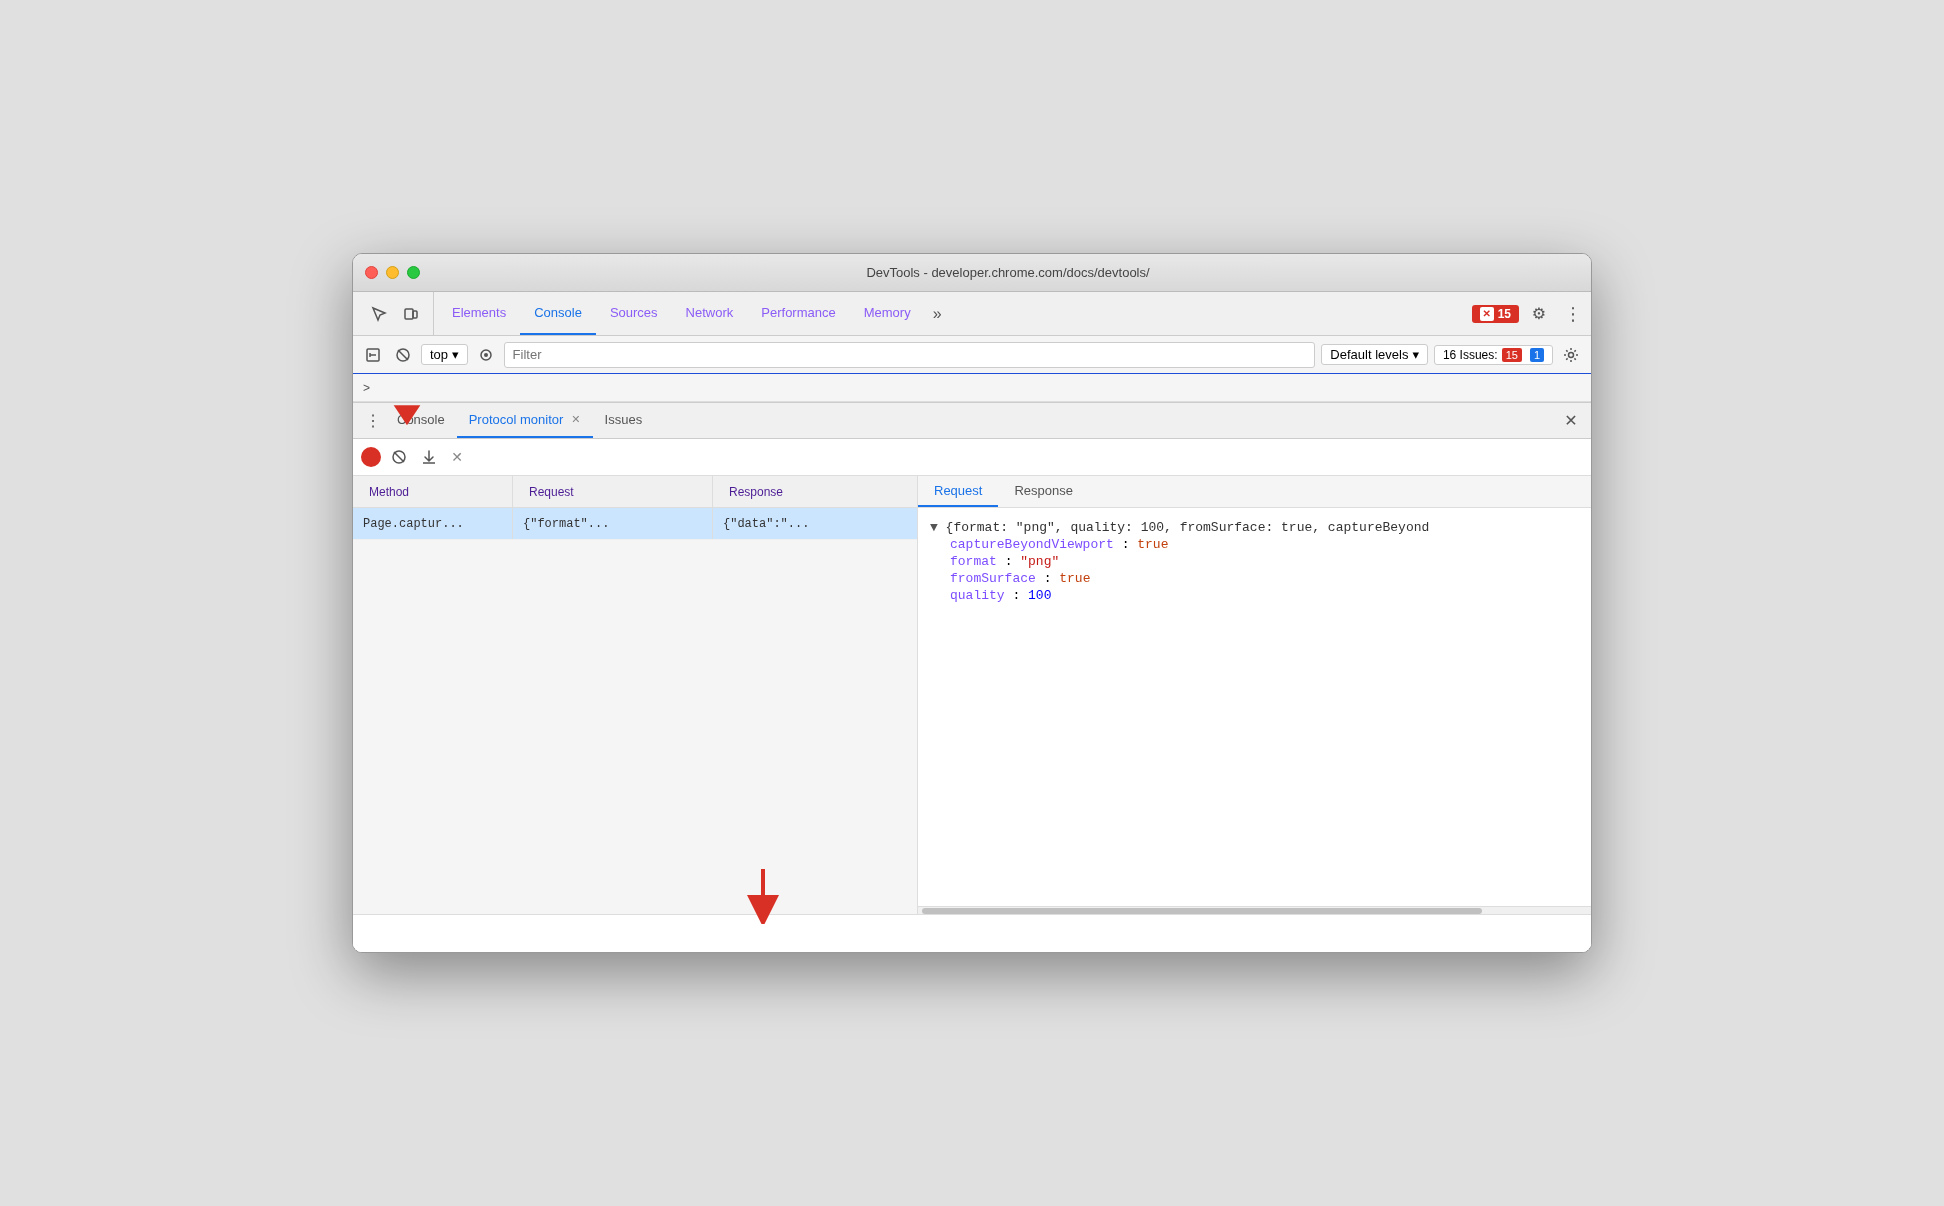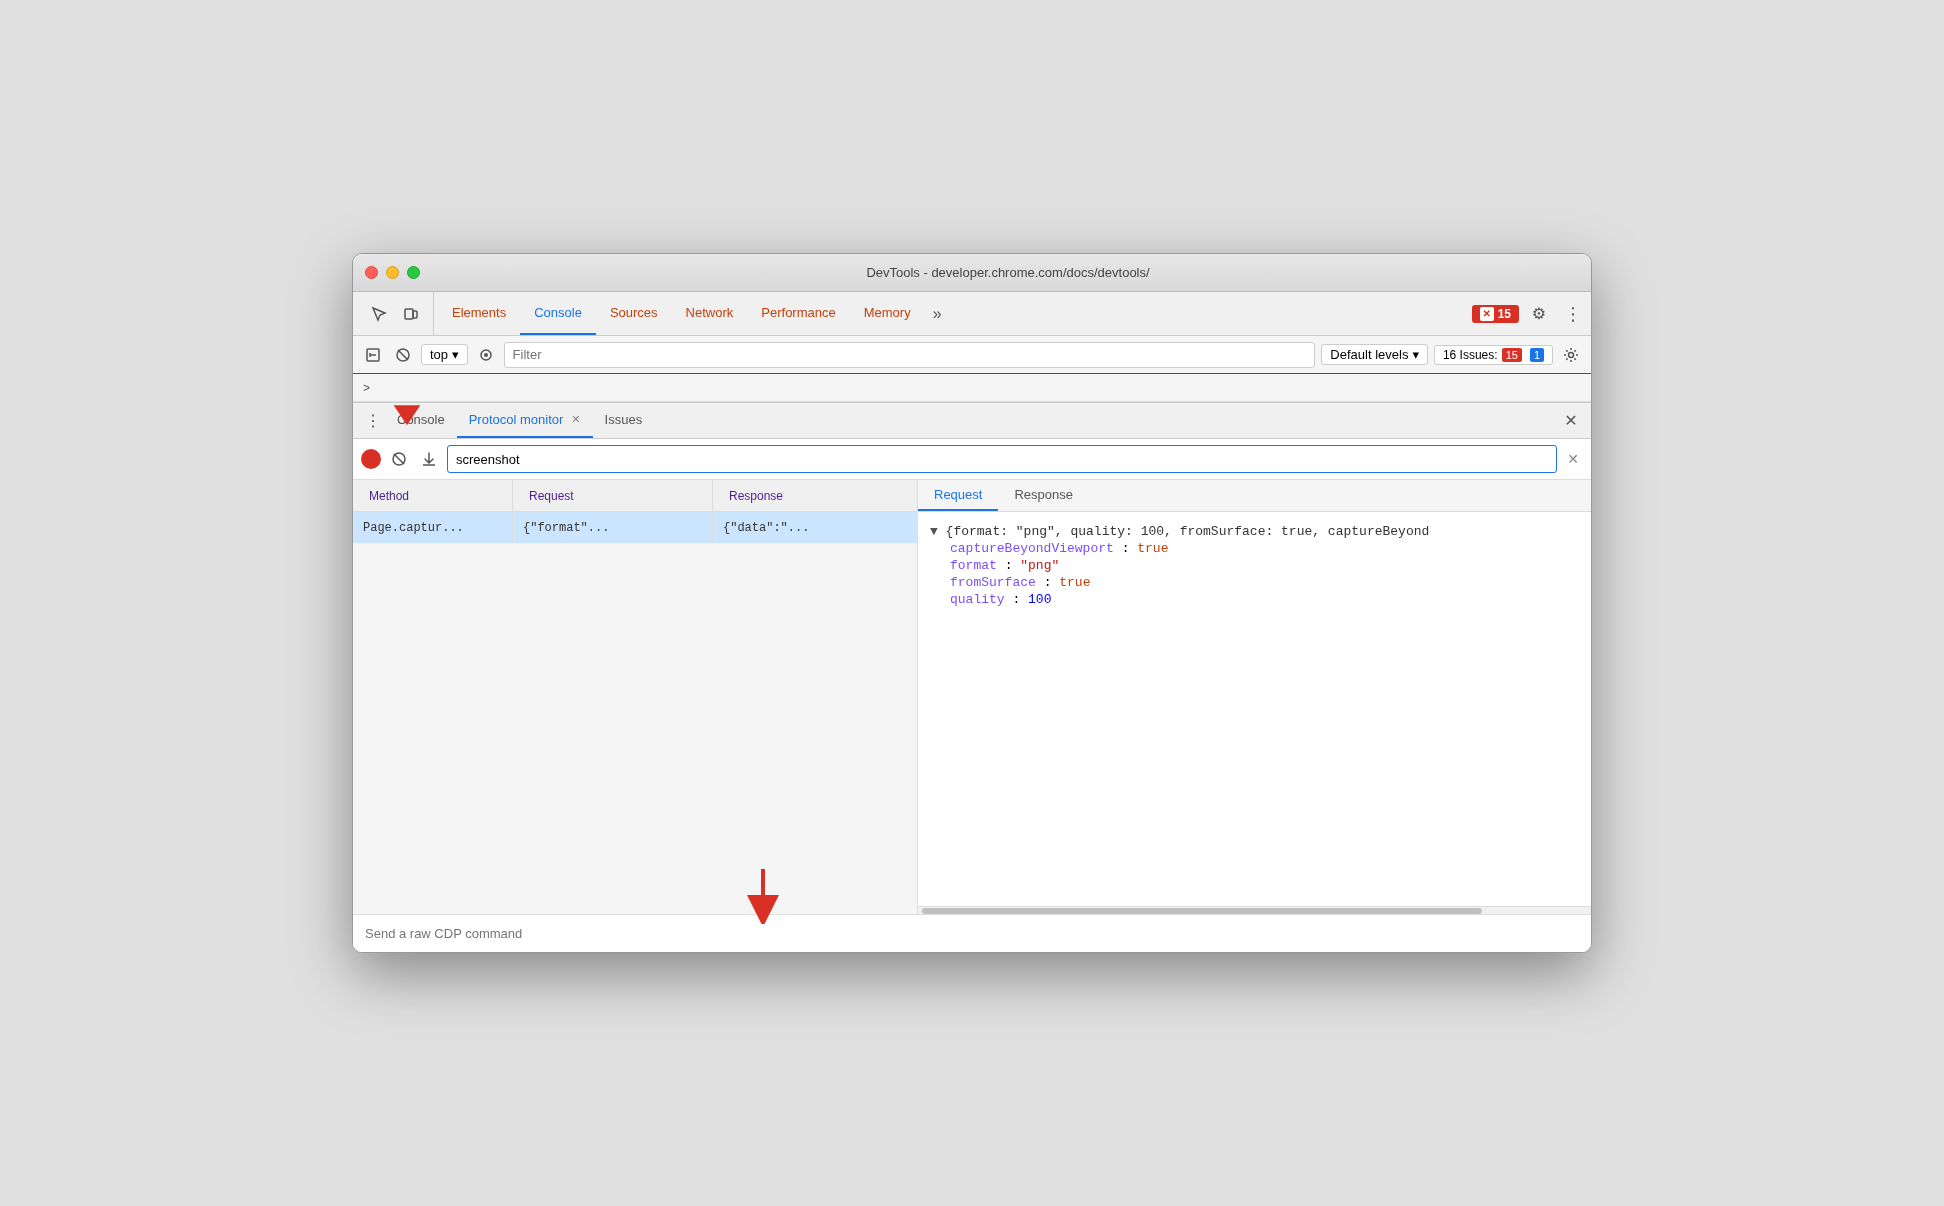--- a/index.html
+++ b/index.html
@@ -87,21 +87,21 @@
       font-size: 14px;
       border: none;
       background: transparent;
     }
     .tab-item {
       padding: 0 14px;
       height: 100%;
       display: flex;
       align-items: center;
       font-size: 13px;
-      color: #c2410c;
+      color: #8b5cf6;
       cursor: pointer;
       border-bottom: 2px solid transparent;
       white-space: nowrap;
     }
     .tab-item.active {
       color: #1a73e8;
       border-bottom: 2px solid #1a73e8;
     }
     .tab-more {
       padding: 0 8px;
@@ -617,21 +617,20 @@
               <circle cx="8" cy="8" r="6" stroke="#555" stroke-width="1.5" fill="none"></circle>
               <line x1="3" y1="3" x2="13" y2="13" stroke="#555" stroke-width="1.5"></line>
             </svg>
           </button>
           <button class="toolbar-btn">
             <svg width="16" height="16" viewBox="0 0 16 16">
               <path d="M8 2 L8 11 M4 8 L8 12 L12 8" stroke="#555" stroke-width="1.5" fill="none" stroke-linecap="round"></path>
               <line x1="2" y1="14" x2="14" y2="14" stroke="#555" stroke-width="1.5"></line>
             </svg>
           </button>
-          <input class="search-input" type="text" value="screenshot" style="">
           <div class="search-clear">✕</div>
         </div>
 
         <div class="data-table">
 
           <div class="table-left">
             <div class="table-header">
               <div class="th th-method">Method</div>
               <div class="th th-request">Request</div>
               <div class="th th-response">Response</div>
@@ -692,19 +691,18 @@
         <div class="bottom-input">
 
           <svg width="60" height="55" style="position:absolute; bottom:28px; left:380px; pointer-events:none; z-index:10;" viewBox="0 0 60 55">
             <defs>
               <marker id="arrowhead" markerWidth="8" markerHeight="8" refX="4" refY="4" orient="auto">
                 <path d="M0,0 L8,4 L0,8 Z" fill="#d93025"></path>
               </marker>
             </defs>
             <line x1="30" y1="0" x2="30" y2="42" stroke="#d93025" stroke-width="4" marker-end="url(#arrowhead)"></line>
           </svg>
-          <input class="cdp-input" type="text" placeholder="Send a raw CDP command" style="">
         </div>
       </div>
     </div>
 
   </div>
 </div>
 
 </body></html>

